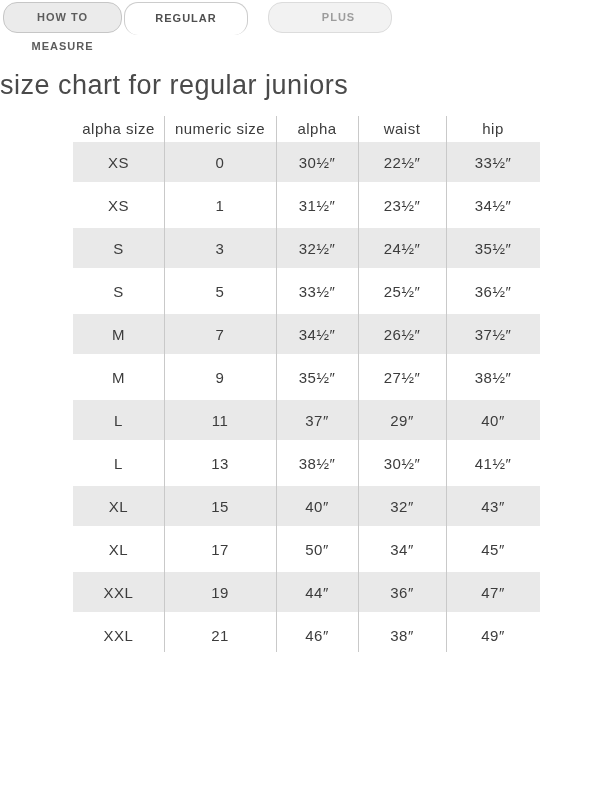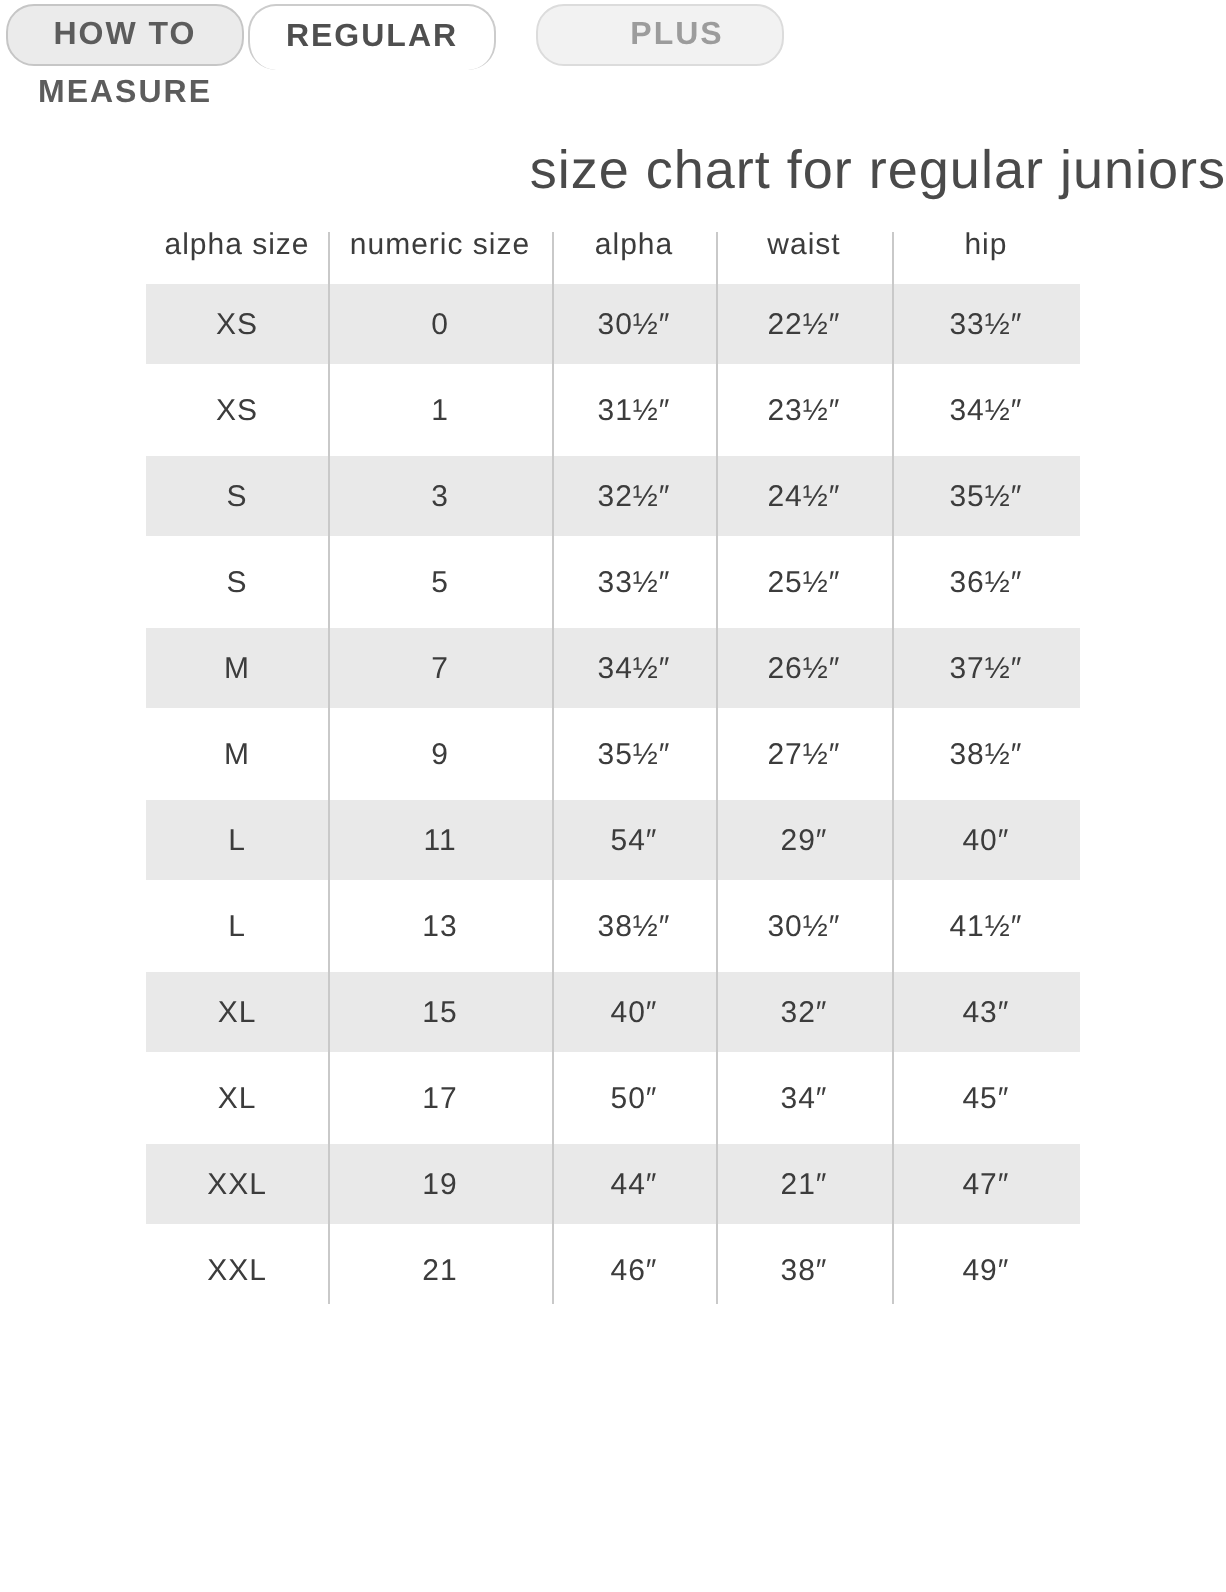--- a/index.html
+++ b/index.html
@@ -15,21 +15,21 @@
   .tabbar {
     display: flex;
     align-items: flex-start;
     padding: 2px 0 0 3px;
     height: 36px;
   }
   .tab {
     height: 31px;
     line-height: 29px;
     text-align: center;
-    font-size: 16px;
+    font-size: 11px;
     font-weight: 700;
     letter-spacing: 1px;
     cursor: pointer;
     text-transform: uppercase;
     border-radius: 14px;
   }
   .tab-measure {
     width: 119px;
     background: #ebebeb;
     border: 1px solid #c6c6c6;
@@ -50,37 +50,37 @@
     width: 124px;
     background: #f2f2f2;
     border: 1px solid #dcdcdc;
     color: #9c9c9c;
     padding-left: 17px;
   }
 
   
   .page-title {
     margin-top: 34px;
-    text-align: right;
+    text-align: left;
     font-size: 27px;
     font-weight: 300;
     letter-spacing: 0.5px;
     color: #4a4a4a;
   }
 
   
   .size-table {
     position: relative;
     width: 467px;
     margin: 13px auto 0 auto;
   }
   .thead {
     display: flex;
     height: 28px;
-    align-items: flex-start;
+    align-items: center;
   }
   .th {
     font-size: 15px;
     letter-spacing: 0.5px;
     text-align: center;
     color: #3c3c3c;
   }
   .trow {
     display: flex;
     height: 40px;
@@ -171,21 +171,21 @@
       <div class="trow plain">
         <div class="cell col0">M</div>
         <div class="cell col1">9</div>
         <div class="cell col2">35½″</div>
         <div class="cell col3">27½″</div>
         <div class="cell col4">38½″</div>
       </div>
       <div class="trow shaded">
         <div class="cell col0">L</div>
         <div class="cell col1">11</div>
-        <div class="cell col2">54″</div>
+        <div class="cell col2">37″</div>
         <div class="cell col3">29″</div>
         <div class="cell col4">40″</div>
       </div>
       <div class="trow plain">
         <div class="cell col0">L</div>
         <div class="cell col1">13</div>
         <div class="cell col2">38½″</div>
         <div class="cell col3">30½″</div>
         <div class="cell col4">41½″</div>
       </div>
@@ -200,21 +200,21 @@
         <div class="cell col0">XL</div>
         <div class="cell col1">17</div>
         <div class="cell col2">50″</div>
         <div class="cell col3">34″</div>
         <div class="cell col4">45″</div>
       </div>
       <div class="trow shaded">
         <div class="cell col0">XXL</div>
         <div class="cell col1">19</div>
         <div class="cell col2">44″</div>
-        <div class="cell col3">21″</div>
+        <div class="cell col3">36″</div>
         <div class="cell col4">47″</div>
       </div>
       <div class="trow plain">
         <div class="cell col0">XXL</div>
         <div class="cell col1">21</div>
         <div class="cell col2">46″</div>
         <div class="cell col3">38″</div>
         <div class="cell col4">49″</div>
       </div>
     </div>

